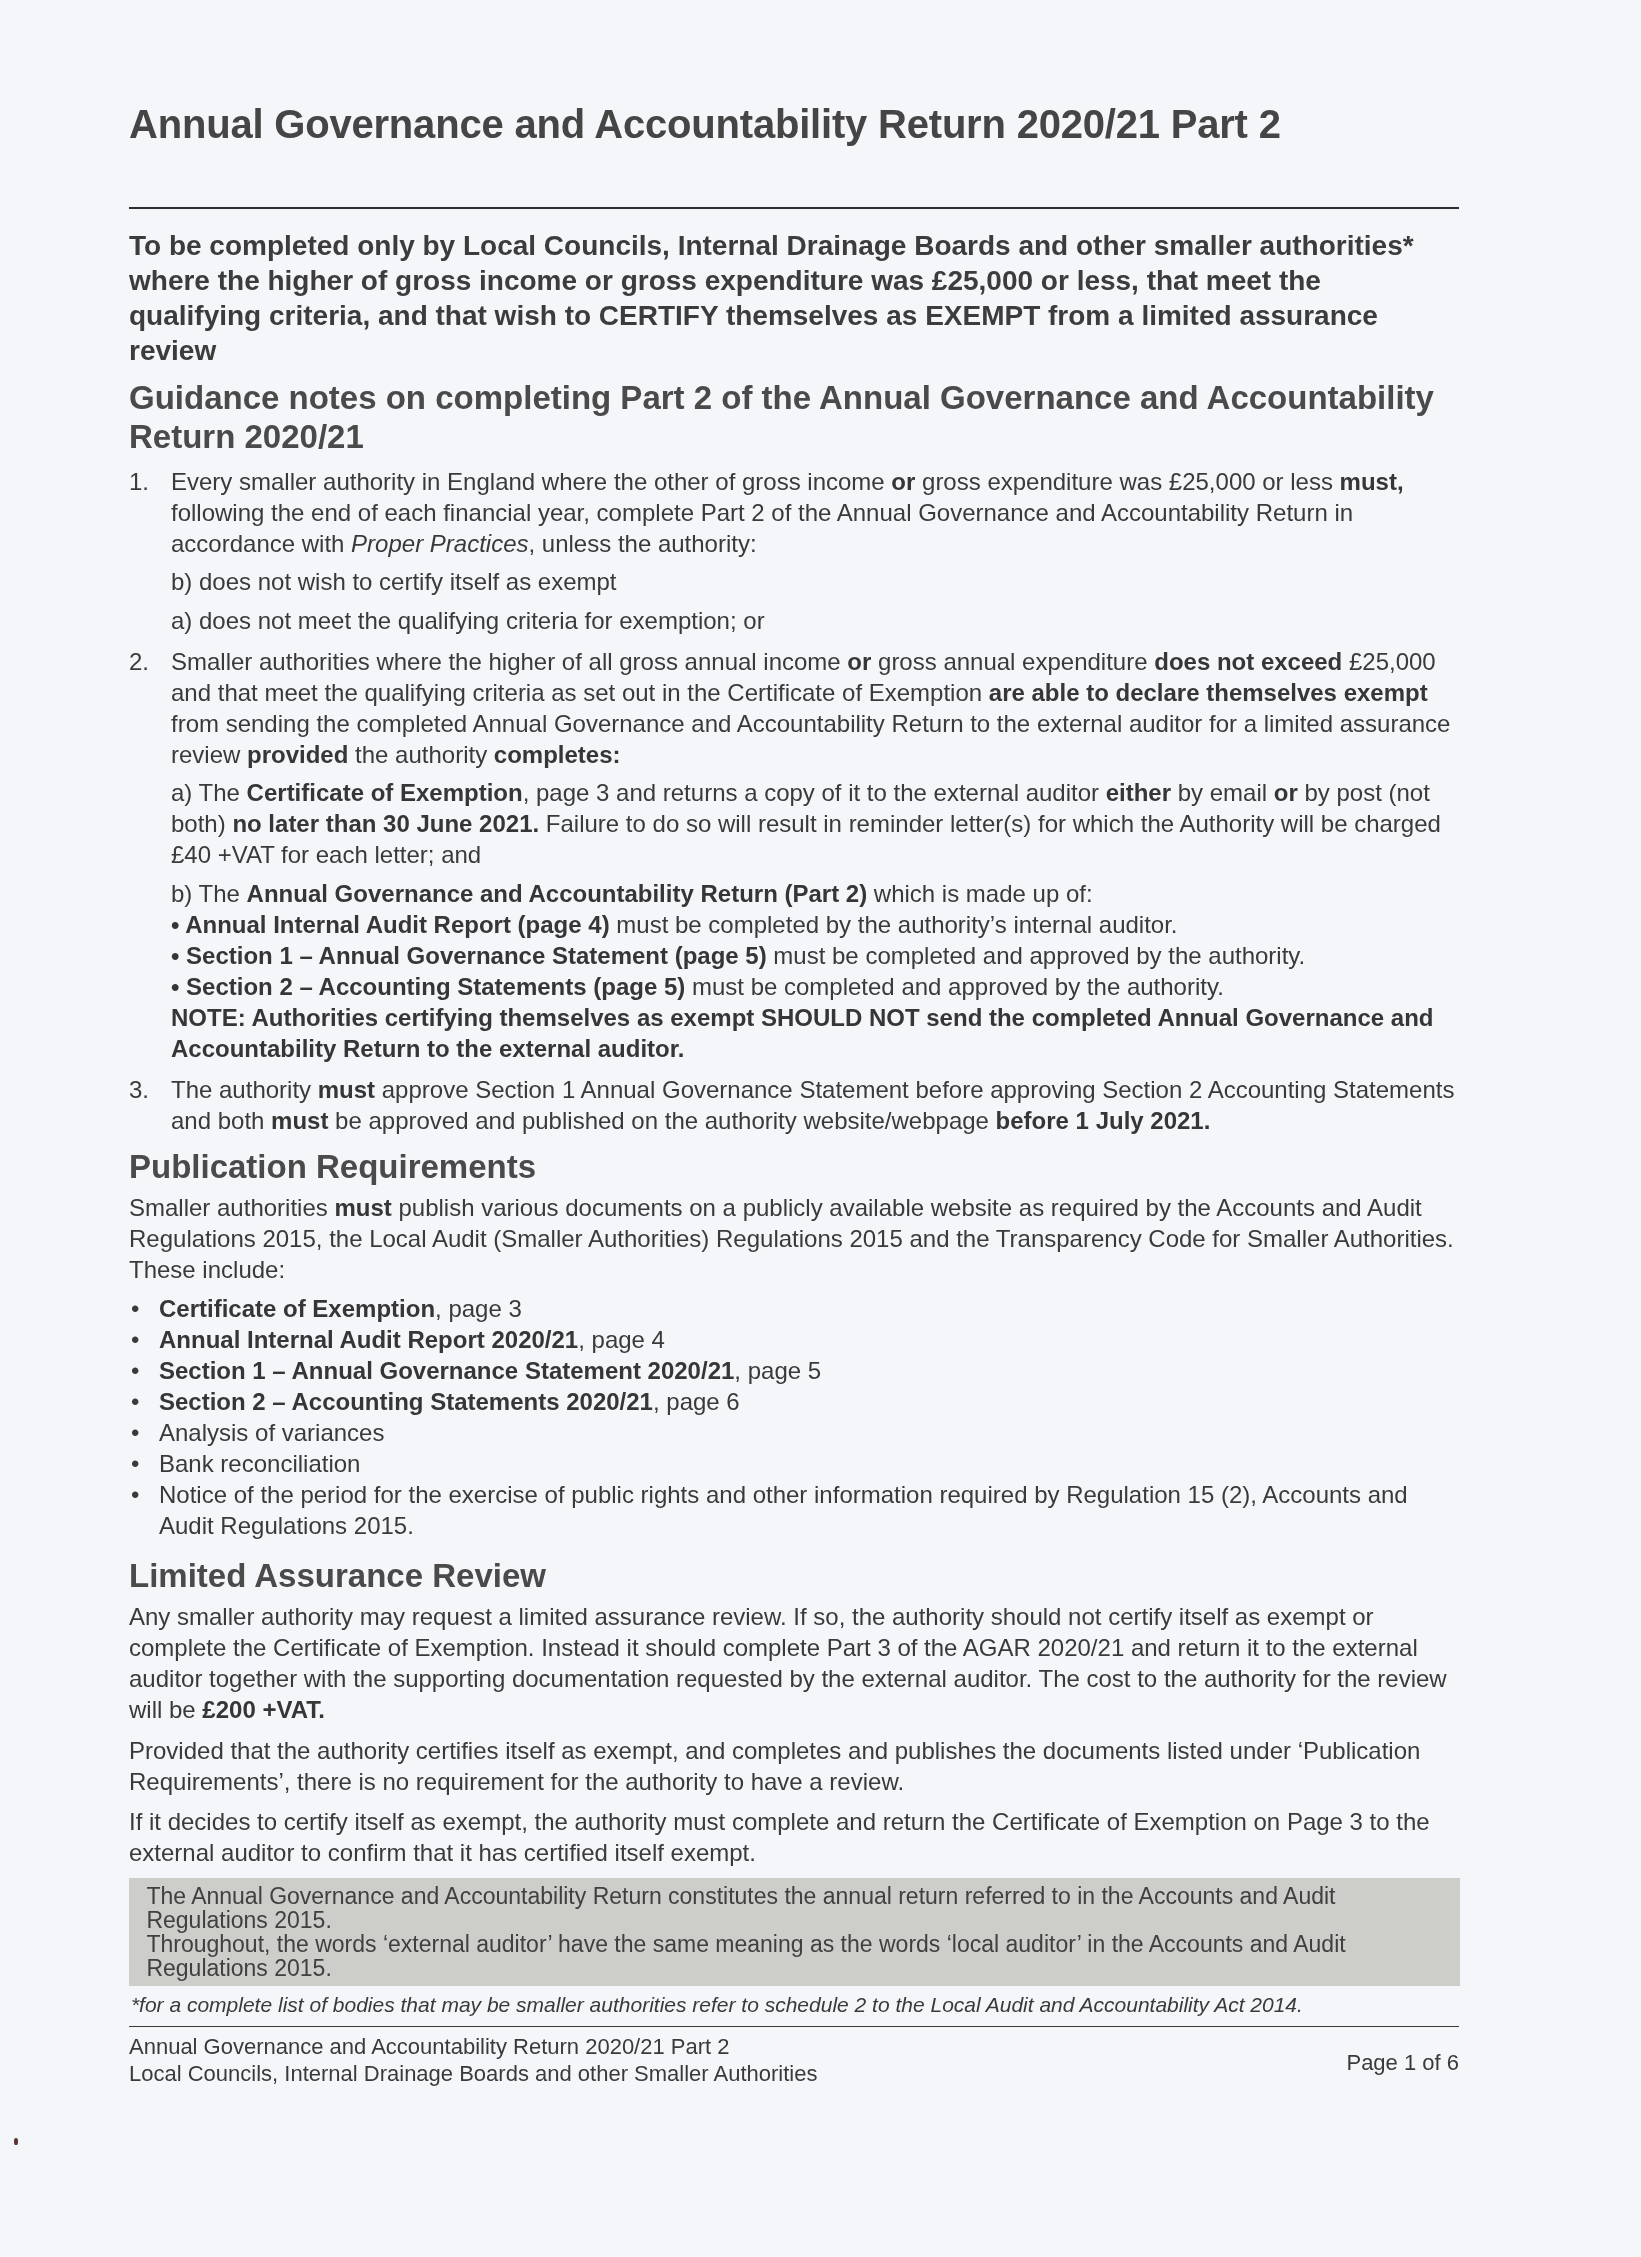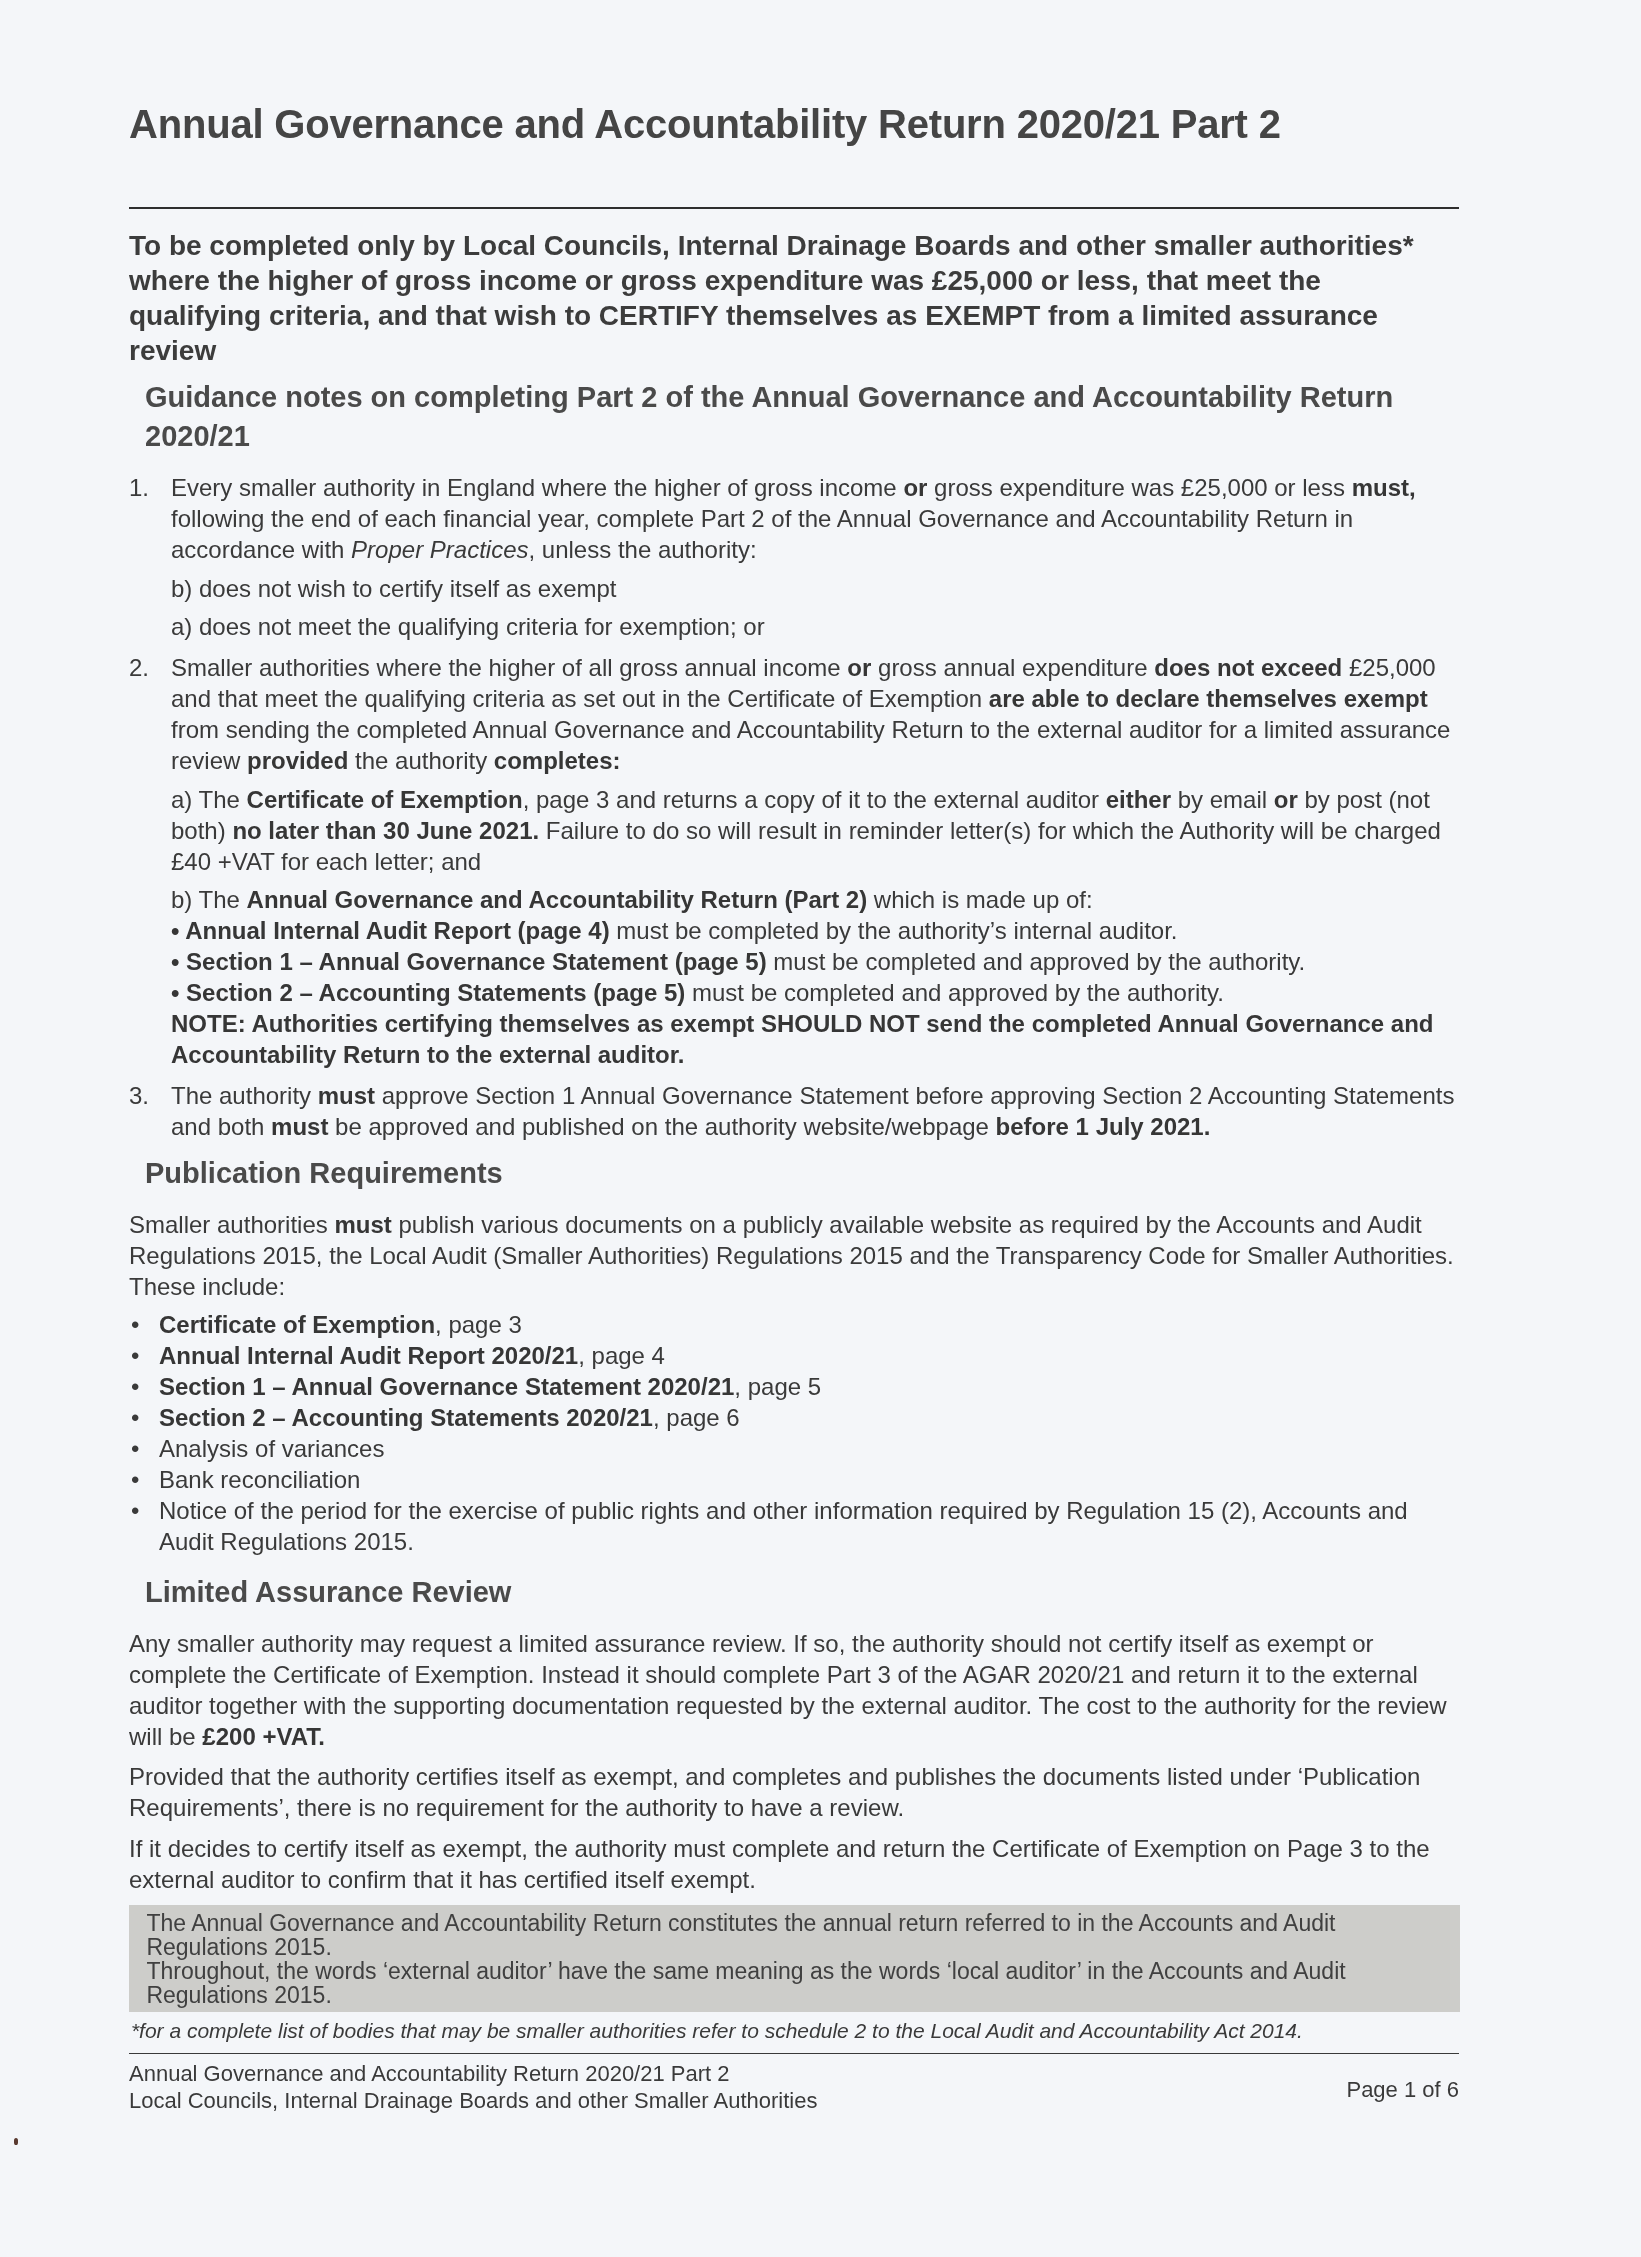--- a/index.html
+++ b/index.html
@@ -36,25 +36,25 @@
       width: 1330px;
     }
     .intro {
       margin-top: 19.3px;
       font-size: 28px;
       font-weight: bold;
       line-height: 35px;
       color: #3c3c3c;
     }
     .section-heading {
-      font-size: 29px;
+      font-size: 33px;
       font-weight: bold;
       color: #4a4a4a;
       line-height: 39px;
-      margin: 16px;
+      margin: 0;
     }
     .h-guidance { margin-top: 9.7px; }
     .ol {
       margin-top: 9.7px;
       font-size: 24px;
       line-height: 31px;
     }
     .li {
       position: relative;
       padding-left: 42px;
@@ -143,21 +143,21 @@
   <div class="title-rule"></div>
 
   <div class="intro">To be completed only by Local Councils, Internal Drainage Boards and other smaller authorities* where the higher of gross income or gross expenditure was £25,000 or less, that meet the qualifying criteria, and that wish to CERTIFY themselves as EXEMPT from a limited assurance review</div>
 
   <h2 class="section-heading h-guidance">Guidance notes on completing Part 2 of the Annual Governance and Accountability Return 2020/21</h2>
 
   <div class="ol">
 
     <div class="li">
       <span class="li-num">1.</span>
-      <div><span>Every smaller authority in England where the higher of gross income </span><b>or</b><span> gross expenditure was £25,000 or less </span><b>must,</b><span> following the end of each financial year, complete Part 2 of the Annual Governance and Accountability Return in accordance with </span><i>Proper Practices</i><span>, unless the authority:</span></div>
+      <div><span>Every smaller authority in England where the other of gross income </span><b>or</b><span> gross expenditure was £25,000 or less </span><b>must,</b><span> following the end of each financial year, complete Part 2 of the Annual Governance and Accountability Return in accordance with </span><i>Proper Practices</i><span>, unless the authority:</span></div>
       <div class="sub">b) does not wish to certify itself as exempt</div>
       <div class="sub">a) does not meet the qualifying criteria for exemption; or</div>
     </div>
 
     <div class="li">
       <span class="li-num">2.</span>
       <div><span>Smaller authorities where the higher of all gross annual income </span><b>or</b><span> gross annual expenditure </span><b>does not exceed</b><span> £25,000 and that meet the qualifying criteria as set out in the Certificate of Exemption </span><b>are able to declare themselves exempt</b><span> from sending the completed Annual Governance and Accountability Return to the external auditor for a limited assurance review </span><b>provided</b><span> the authority </span><b>completes:</b></div>
       <div class="sub"><span>a) The </span><b>Certificate of Exemption</b><span>, page 3 and returns a copy of it to the external auditor </span><b>either</b><span> by email </span><b>or</b><span> by post (not both) </span><b>no later than 30 June 2021.</b><span> Failure to do so will result in reminder letter(s) for which the Authority will be charged £40 +VAT for each letter; and</span></div>
       <div class="sub">
         <div><span>b) The </span><b>Annual Governance and Accountability Return (Part 2)</b><span> which is made up of:</span></div>

